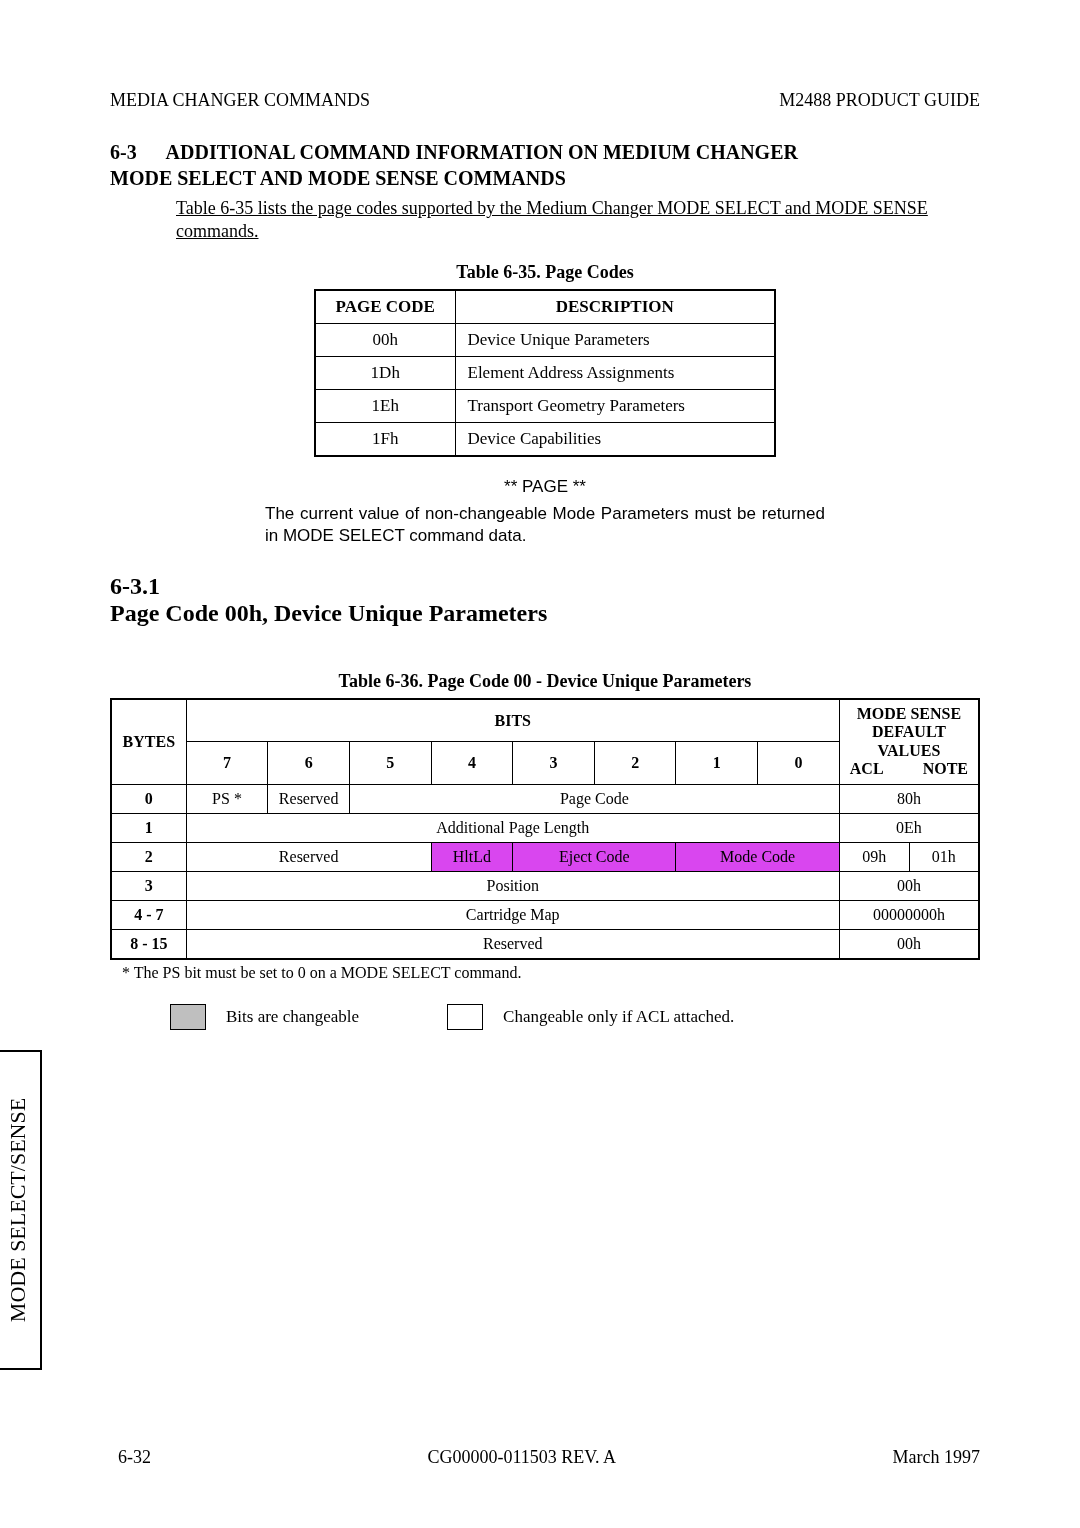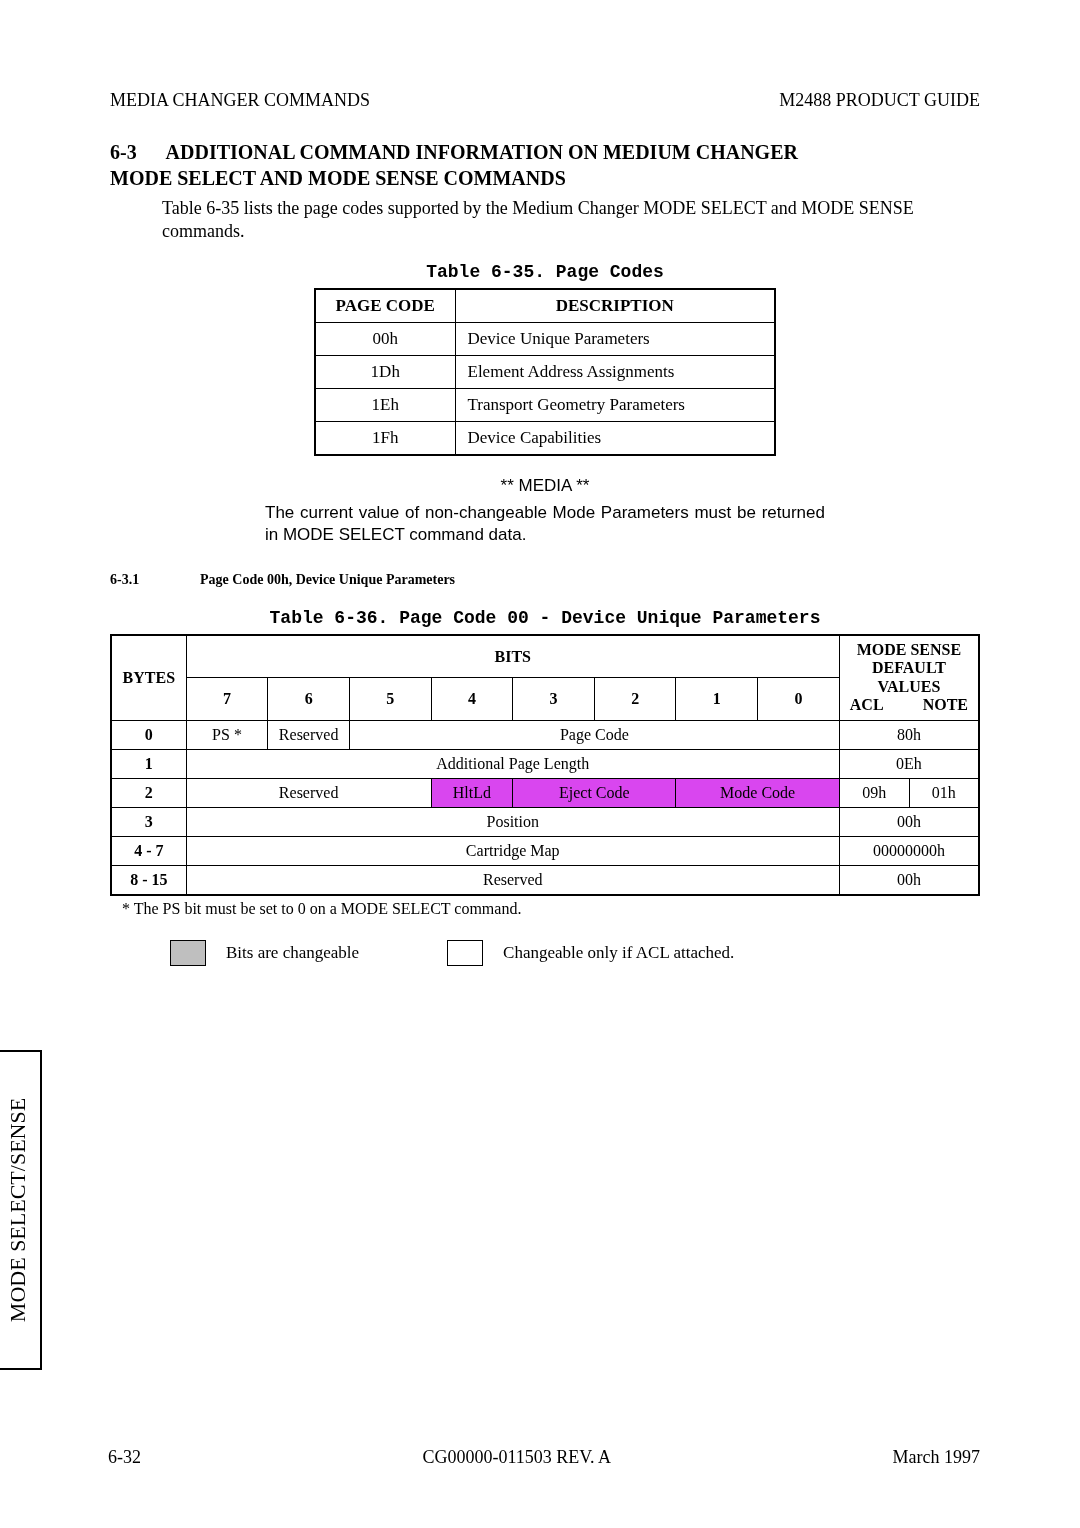--- a/index.html
+++ b/index.html
@@ -24,31 +24,31 @@
     font-size: 18px;
     margin-bottom: 28px;
   }
   h2.section-title {
     font-size: 20px;
     font-weight: bold;
     margin: 0 0 6px 0;
     line-height: 1.3;
   }
   .intro {
-    margin-left: 52px;
+    margin-left: 66px;
     font-size: 18px;
     margin-bottom: 18px;
     line-height: 1.3;
+    text-decoration: underline;
   }
   .table-caption {
     text-align: center;
     font-weight: bold;
     font-size: 18px;
     margin: 10px 0 6px 0;
-    font-family: Liberation Mono, monospace;
   }
   table {
     border-collapse: collapse;
   }
   .page-codes-table {
     margin: 0 auto;
     border: 2.5px solid #000;
     font-size: 17px;
   }
   .page-codes-table th, .page-codes-table td {
@@ -72,22 +72,23 @@
     font-family: Arial, Helvetica, sans-serif;
     font-size: 17px;
     margin: 0 auto 26px auto;
     width: 560px;
     text-align: justify;
     line-height: 1.3;
   }
   .subsection {
     display: flex;
     font-weight: bold;
-    font-size: 14px;
-    margin-bottom: 20px;
+    font-size: 24px;
+    margin-bottom: 44px;
+    flex-direction: column;
   }
   .subsection .num { width: 90px; }
   .param-table {
     margin: 0 auto;
     border: 2.5px solid #000;
     font-size: 16px;
     width: 870px;
     table-layout: fixed;
   }
   .param-table th, .param-table td {
@@ -132,21 +133,21 @@
     position: absolute;
     left: 50%;
     top: 50%;
     transform: translate(-50%, -50%) rotate(-90deg);
     white-space: nowrap;
     font-size: 22px;
   }
   .footer {
     position: absolute;
     bottom: 60px;
-    left: 108px;
+    left: 118px;
     right: 100px;
     display: flex;
     justify-content: space-between;
     font-size: 18px;
   }
   .half-col { width: 65px; }
 </style>
 </head>
 <body>
 
@@ -188,21 +189,21 @@
           <td class="code">1Eh</td>
           <td class="desc">Transport Geometry Parameters</td>
         </tr>
     <tr>
           <td class="code">1Fh</td>
           <td class="desc">Device Capabilities</td>
         </tr>
   </tbody>
     </table>
 
-  <div class="note-title">** MEDIA **</div>
+  <div class="note-title">** PAGE **</div>
   <div class="note-body">The current value of non-changeable Mode Parameters must be returned in MODE SELECT command data.</div>
 
   <div class="subsection">
     <span class="num">6-3.1</span>
     <span>Page Code 00h, Device Unique Parameters</span>
   </div>
 
   <div class="table-caption">Table 6-36.   Page Code 00 - Device Unique Parameters</div>
 
   <table class="param-table">

